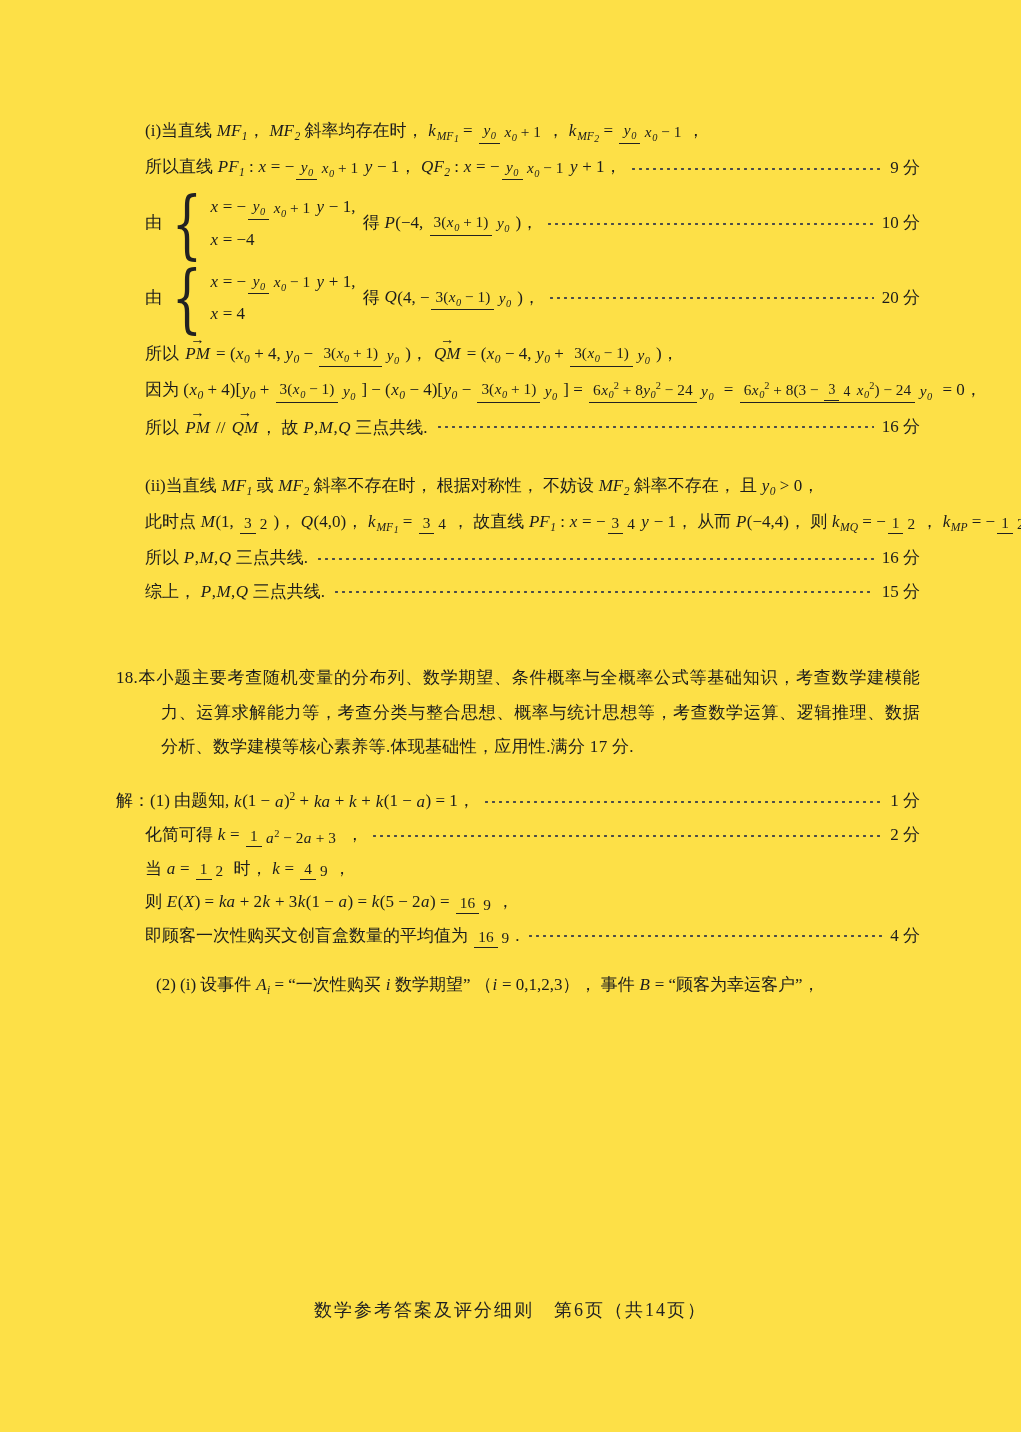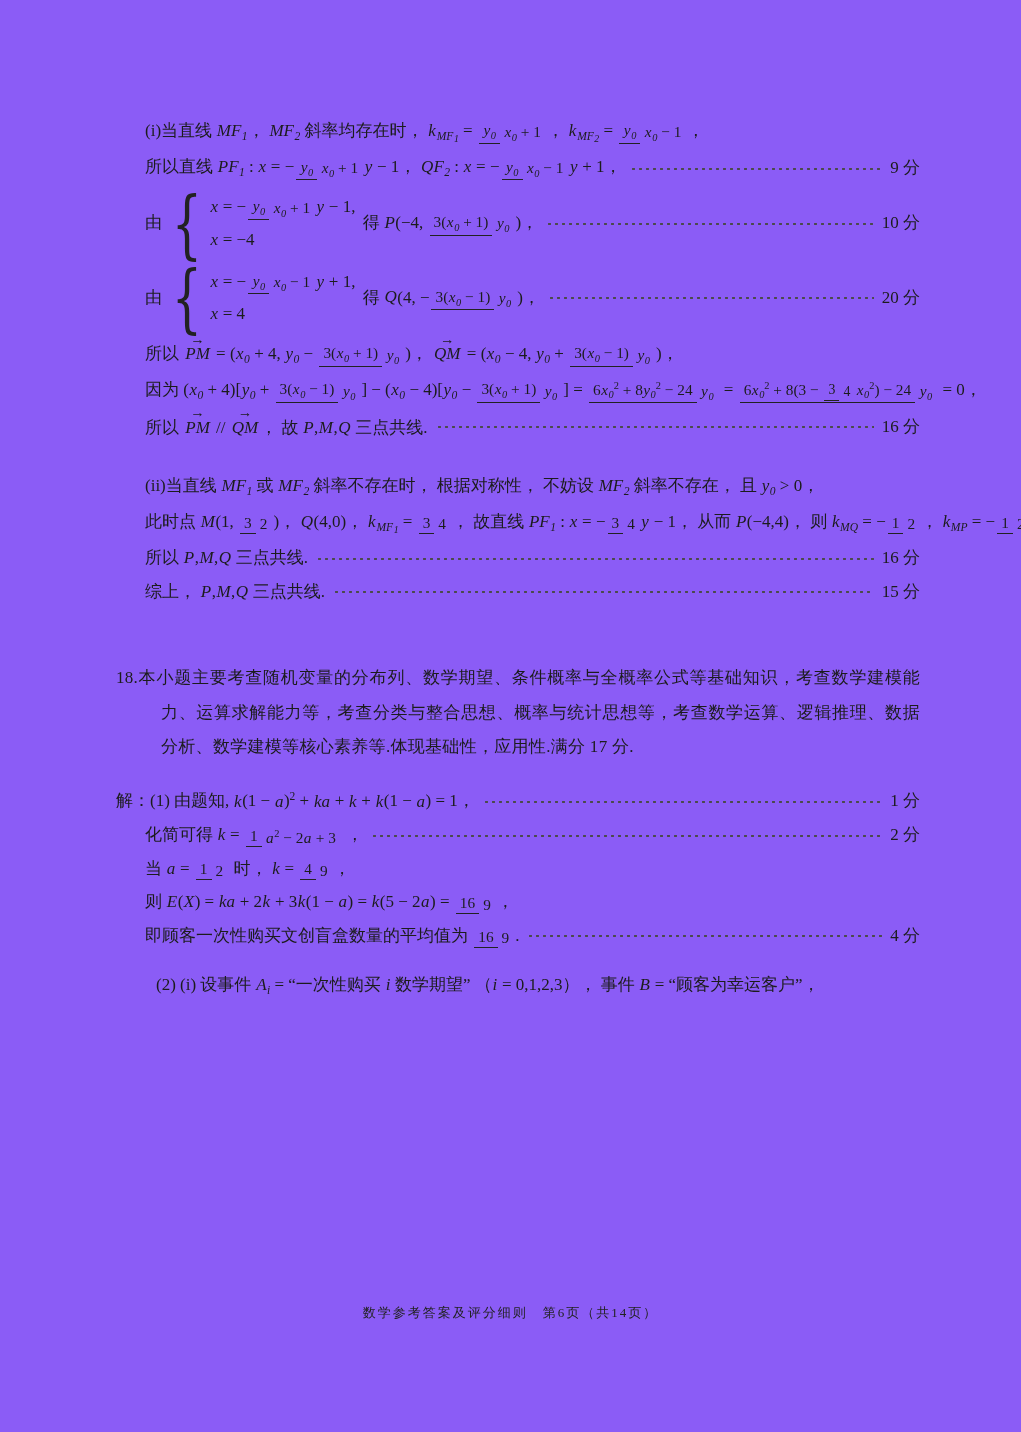--- a/index.html
+++ b/index.html
@@ -1,19 +1,19 @@
 <!DOCTYPE html>
 <html><head>
 <meta charset="utf-8">
 <style>
   html,body { margin:0; padding:0; background:#e8e8e8; }
   .page {
     position:relative;
     width:1021px; height:1432px;
-    background:#8b5cf6;
+    background:#fde047;
     font-family:"Liberation Serif","DejaVu Serif",serif;
     color:#1c1c1c;
     overflow:hidden;
   }
   .doc {
     position:absolute;
     left:100px; top:110px;
     width:820px;
     font-size:17px;
     line-height:1.45;
@@ -100,21 +100,21 @@
     margin-right:5px;
     color:#222;
   }
   .cases .rows { display:inline-flex; flex-direction:column; }
   .cases .crow { display:block; margin:4px 0; white-space:nowrap; }
   .footer {
     position:absolute;
     left:0; right:0;
     bottom:110px;
     text-align:center;
-    font-size:13px;
+    font-size:18px;
     letter-spacing:2px;
     color:#222;
   }
 </style>
 </head>
 <body>
 
 <div class="page">
   <div class="doc">
       <div class="mline ind1">

